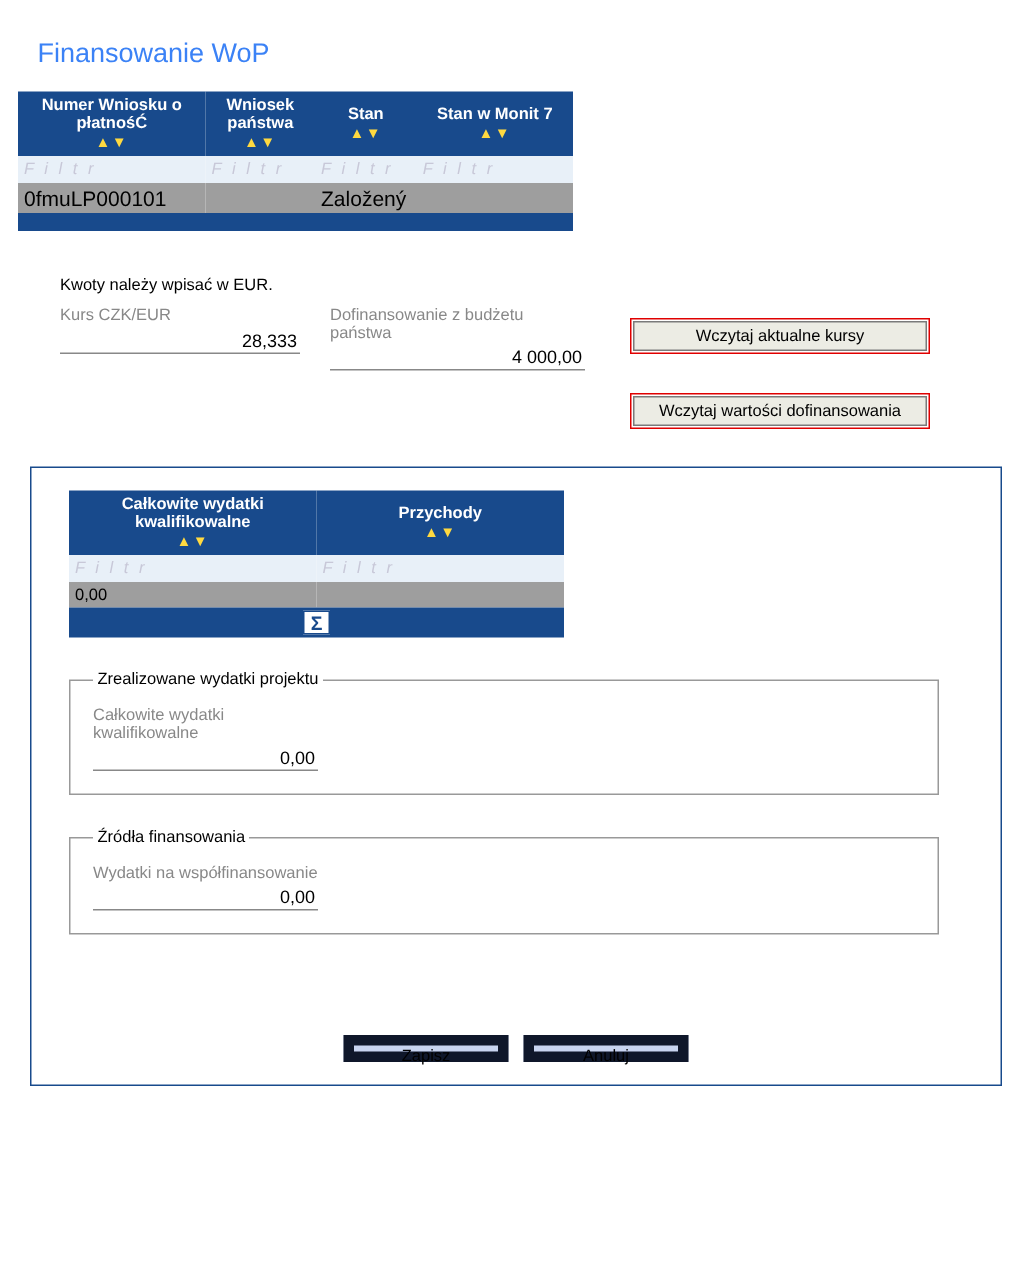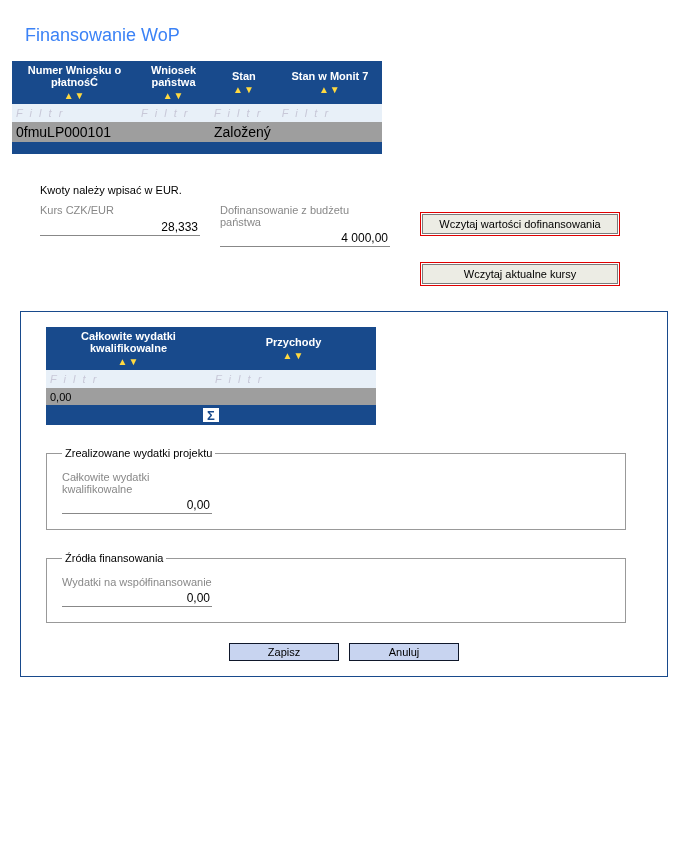--- a/index.html
+++ b/index.html
@@ -212,23 +212,24 @@
   .action-row {
     display: flex;
     justify-content: center;
     gap: 10px;
     margin-top: 20px;
   }
   .action-btn {
     width: 110px;
     height: 18px;
     background: #C8D4F0;
-    border: 1px solid #0f172a;
+    border: 7px solid #0f172a;
     font-size: 11px;
     cursor: pointer;
+    margin-top: 47px;
   }
 </style>
 </head>
 <body>
 
 <div class="page-title">Finansowanie WoP</div>
 
 <table class="grid1">
   <tbody>
       <tr>
@@ -275,24 +276,24 @@
       <div class="field-label">Kurs CZK/EUR</div>
       <div class="field-value">28,333</div>
     </div>
     <div class="field">
       <div class="field-label">Dofinansowanie z budżetu państwa</div>
       <div class="field-value">4 000,00</div>
     </div>
   </div>
   <div class="rates-buttons">
     <div class="btn-boxed">
+      <button>Wczytaj aktualne kursy</button>
+    </div>
+    <div class="btn-boxed">
       <button>Wczytaj wartości dofinansowania</button>
-    </div>
-    <div class="btn-boxed">
-      <button>Wczytaj aktualne kursy</button>
     </div>
   </div>
 </div>
 
 <div class="panel">
 
   <table class="grid2">
     <tbody>
         <tr>
       <th style="width:165px">

